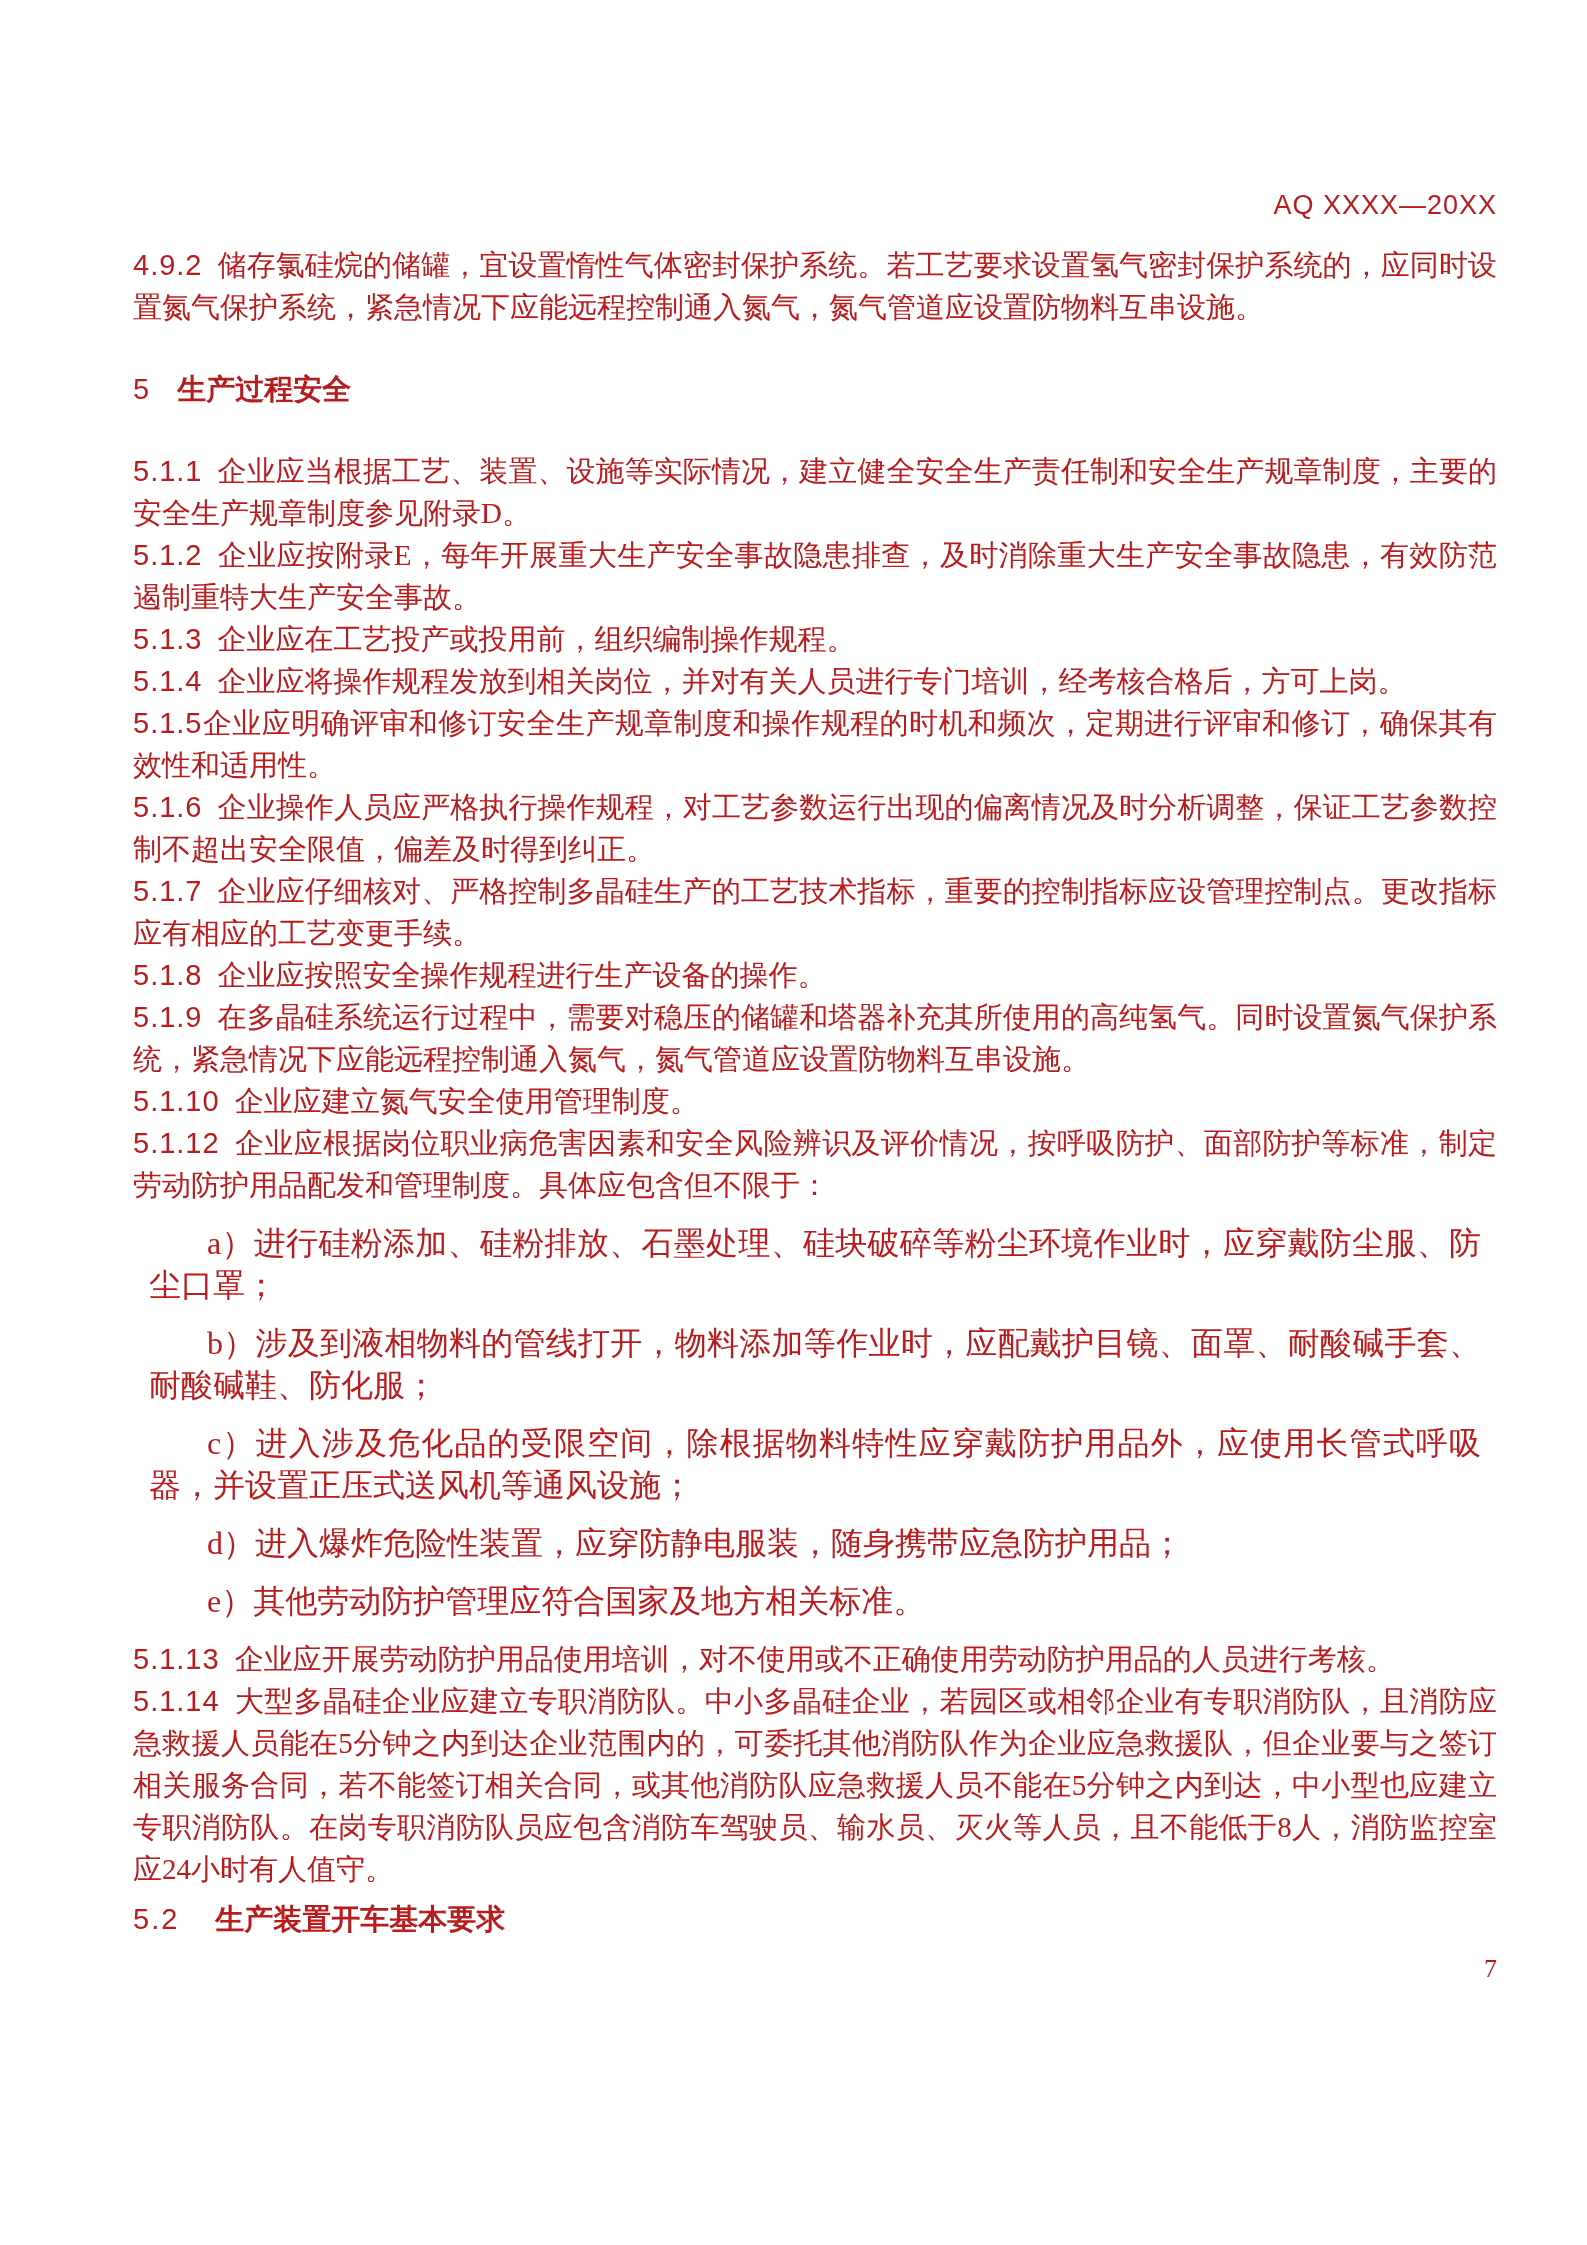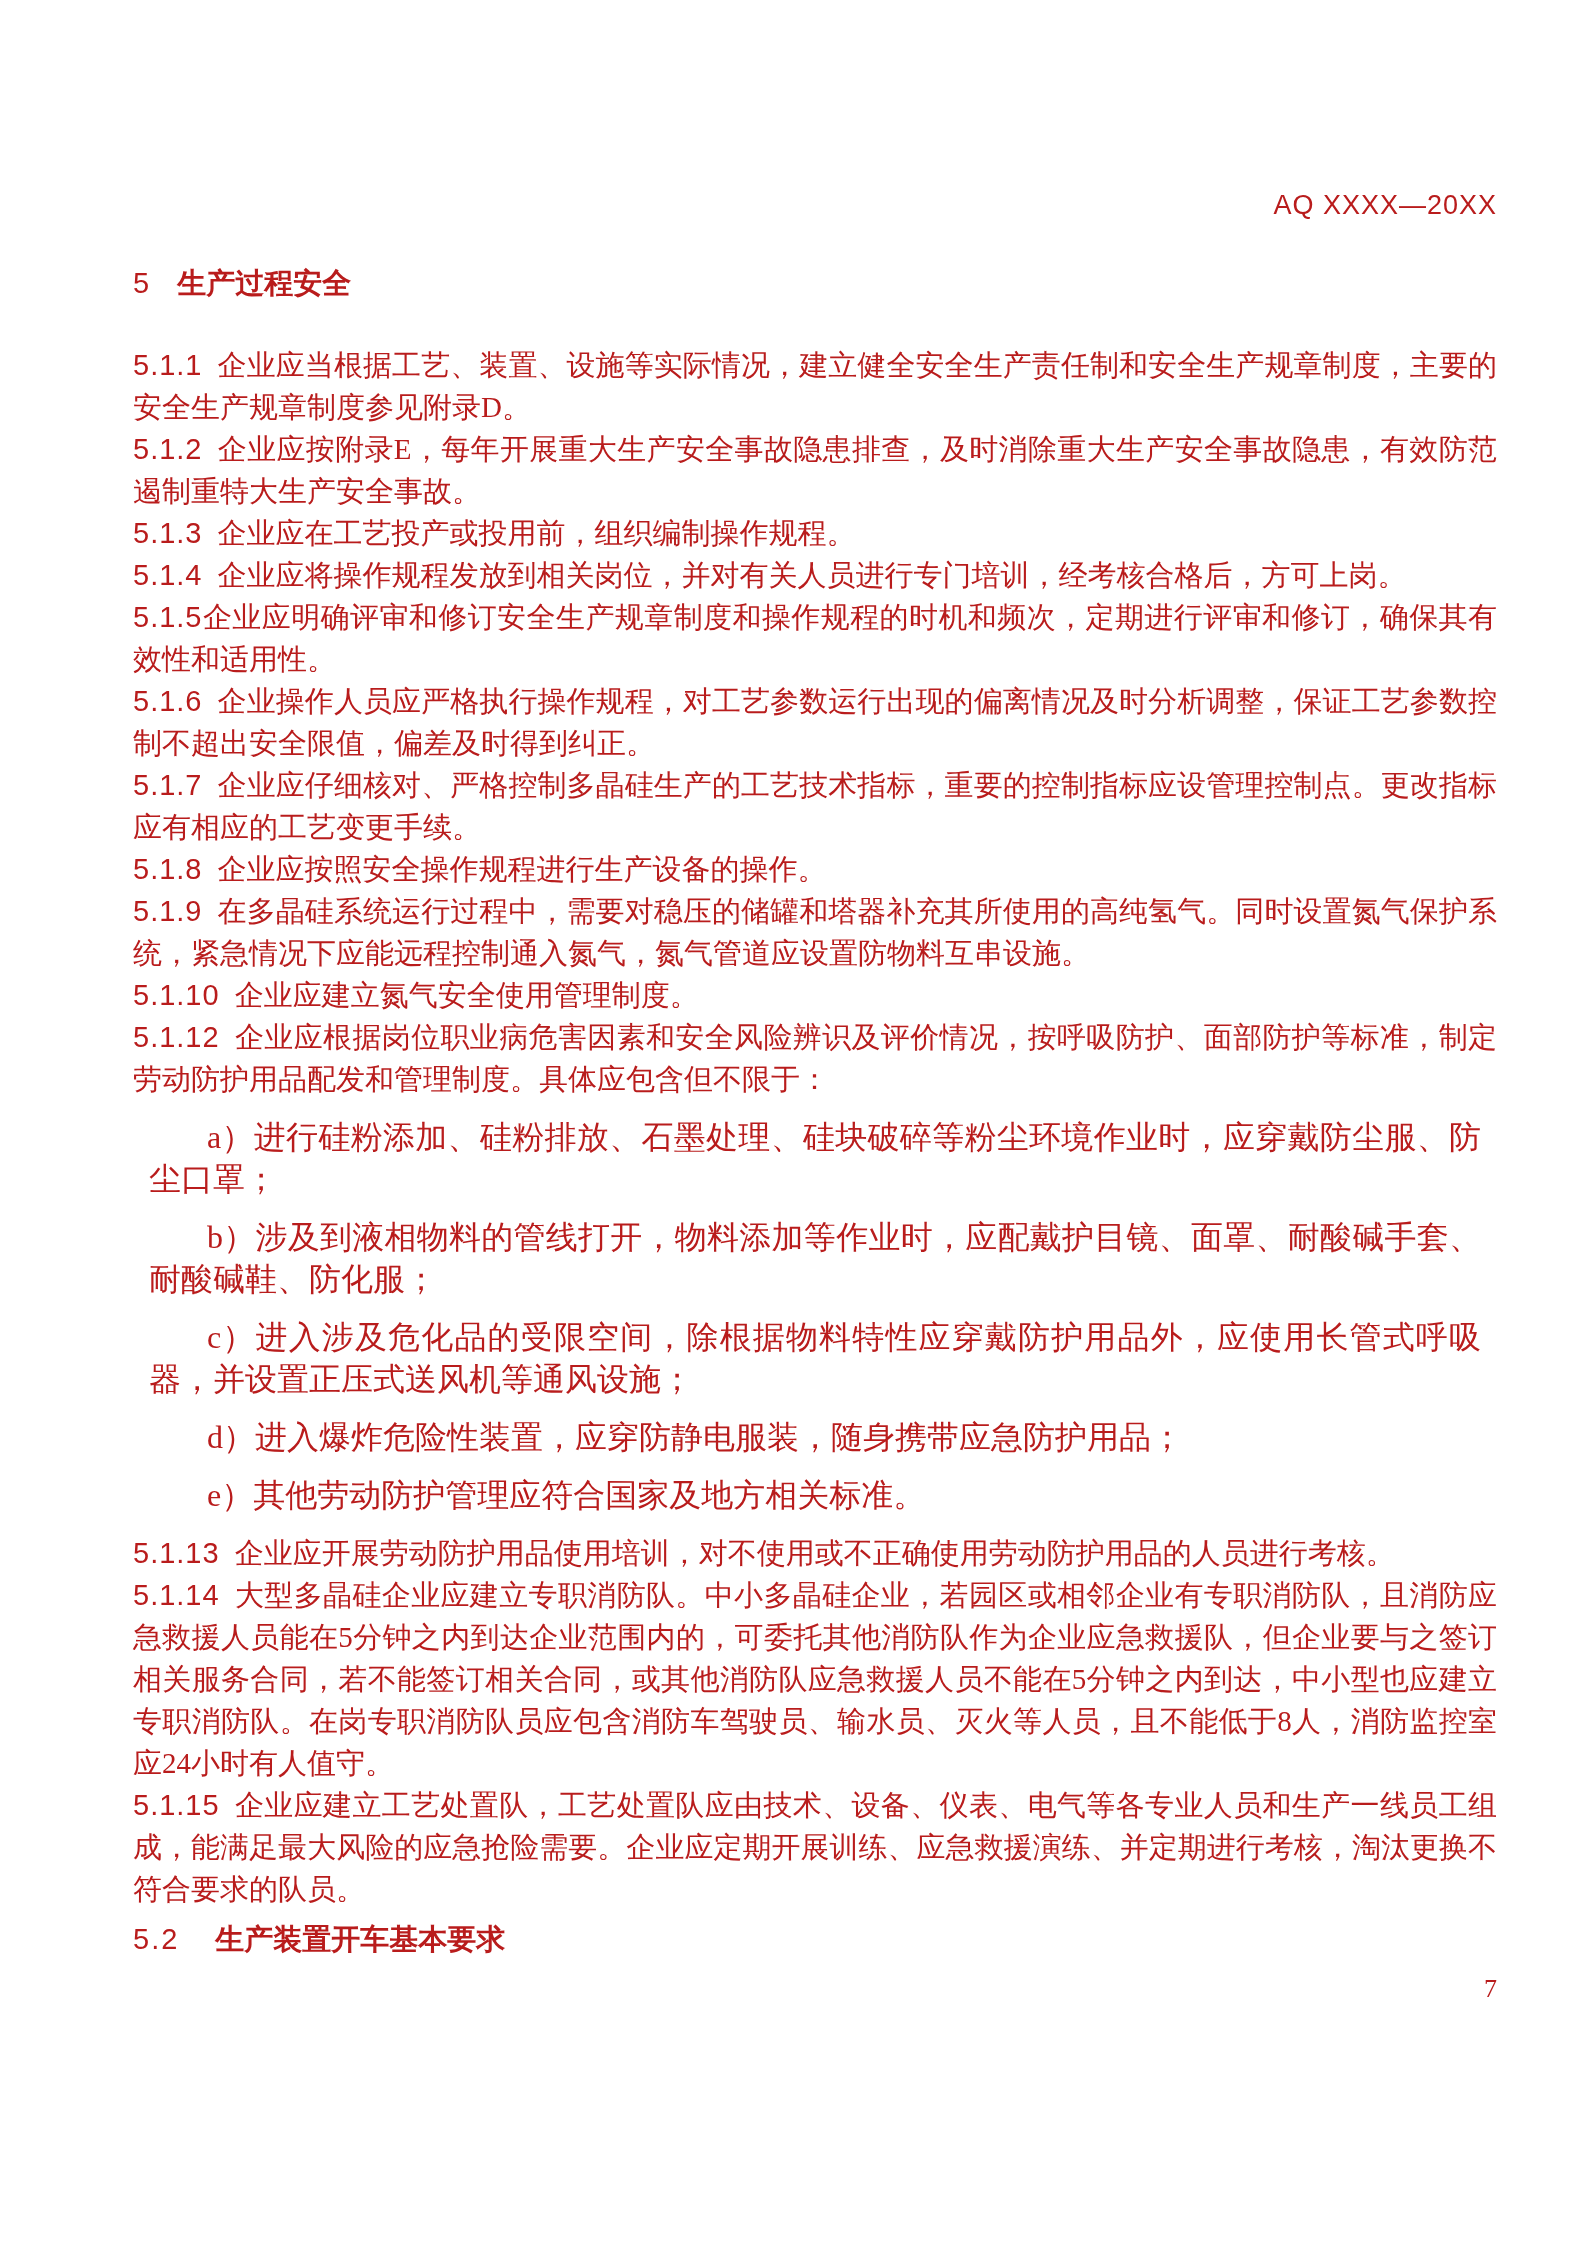--- a/index.html
+++ b/index.html
@@ -66,37 +66,37 @@
     font-family: "Liberation Serif", "DejaVu Serif", serif;
   }
 </style>
 </head>
 <body>
 
 <div class="page">
   <div class="text-block">
     <p class="doc-code">AQ XXXX—20XX</p>
     <div>
+        <p class="para first"><span class="num">4.9.2</span>储存氯硅烷的储罐，宜设置惰性气体密封保护系统。若工艺要求设置氢气密封保护系统的，应同时设置氮气保护系统，紧急情况下应能远程控制通入氮气，氮气管道应设置防物料互串设施。</p>
         <p class="h1"><span class="hnum">5</span><span class="htext">生产过程安全</span></p>
         <p class="para"><span class="num">5.1.1</span>企业应当根据工艺、装置、设施等实际情况，建立健全安全生产责任制和安全生产规章制度，主要的安全生产规章制度参见附录D。</p>
         <p class="para"><span class="num">5.1.2</span>企业应按附录E，每年开展重大生产安全事故隐患排查，及时消除重大生产安全事故隐患，有效防范遏制重特大生产安全事故。</p>
         <p class="para"><span class="num">5.1.3</span>企业应在工艺投产或投用前，组织编制操作规程。</p>
         <p class="para"><span class="num">5.1.4</span>企业应将操作规程发放到相关岗位，并对有关人员进行专门培训，经考核合格后，方可上岗。</p>
         <p class="para tight"><span class="num">5.1.5</span>企业应明确评审和修订安全生产规章制度和操作规程的时机和频次，定期进行评审和修订，确保其有效性和适用性。</p>
         <p class="para"><span class="num">5.1.6</span>企业操作人员应严格执行操作规程，对工艺参数运行出现的偏离情况及时分析调整，保证工艺参数控制不超出安全限值，偏差及时得到纠正。</p>
         <p class="para"><span class="num">5.1.7</span>企业应仔细核对、严格控制多晶硅生产的工艺技术指标，重要的控制指标应设管理控制点。更改指标应有相应的工艺变更手续。</p>
         <p class="para"><span class="num">5.1.8</span>企业应按照安全操作规程进行生产设备的操作。</p>
         <p class="para"><span class="num">5.1.9</span>在多晶硅系统运行过程中，需要对稳压的储罐和塔器补充其所使用的高纯氢气。同时设置氮气保护系统，紧急情况下应能远程控制通入氮气，氮气管道应设置防物料互串设施。</p>
         <p class="para"><span class="num">5.1.10</span>企业应建立氮气安全使用管理制度。</p>
         <p class="para"><span class="num">5.1.12</span>企业应根据岗位职业病危害因素和安全风险辨识及评价情况，按呼吸防护、面部防护等标准，制定劳动防护用品配发和管理制度。具体应包含但不限于：</p>
         <p class="item">a）进行硅粉添加、硅粉排放、石墨处理、硅块破碎等粉尘环境作业时，应穿戴防尘服、防尘口罩；</p>
         <p class="item">b）涉及到液相物料的管线打开，物料添加等作业时，应配戴护目镜、面罩、耐酸碱手套、耐酸碱鞋、防化服；</p>
         <p class="item">c）进入涉及危化品的受限空间，除根据物料特性应穿戴防护用品外，应使用长管式呼吸器，并设置正压式送风机等通风设施；</p>
         <p class="item">d）进入爆炸危险性装置，应穿防静电服装，随身携带应急防护用品；</p>
         <p class="item">e）其他劳动防护管理应符合国家及地方相关标准。</p>
         <p class="para"><span class="num">5.1.13</span>企业应开展劳动防护用品使用培训，对不使用或不正确使用劳动防护用品的人员进行考核。</p>
         <p class="para"><span class="num">5.1.14</span>大型多晶硅企业应建立专职消防队。中小多晶硅企业，若园区或相邻企业有专职消防队，且消防应急救援人员能在5分钟之内到达企业范围内的，可委托其他消防队作为企业应急救援队，但企业要与之签订相关服务合同，若不能签订相关合同，或其他消防队应急救援人员不能在5分钟之内到达，中小型也应建立专职消防队。在岗专职消防队员应包含消防车驾驶员、输水员、灭火等人员，且不能低于8人，消防监控室应24小时有人值守。</p>
-        <p class="para"><span class="num">5.1.15</span>企业应建立工艺处置队，工艺处置队应由技术、设备、仪表、电气等各专业人员和生产一线员工组成，能满足最大风险的应急抢险需要。企业应定期开展训练、应急救援演练、并定期进行考核，淘汰更换不符合要求的队员。</p>
         <p class="h2 tight-top"><span class="hnum">5.2</span><span class="htext">生产装置开车基本要求</span></p>
       </div>
     <p class="page-number">7</p>
   </div>
 </div>
 
 </body></html>

